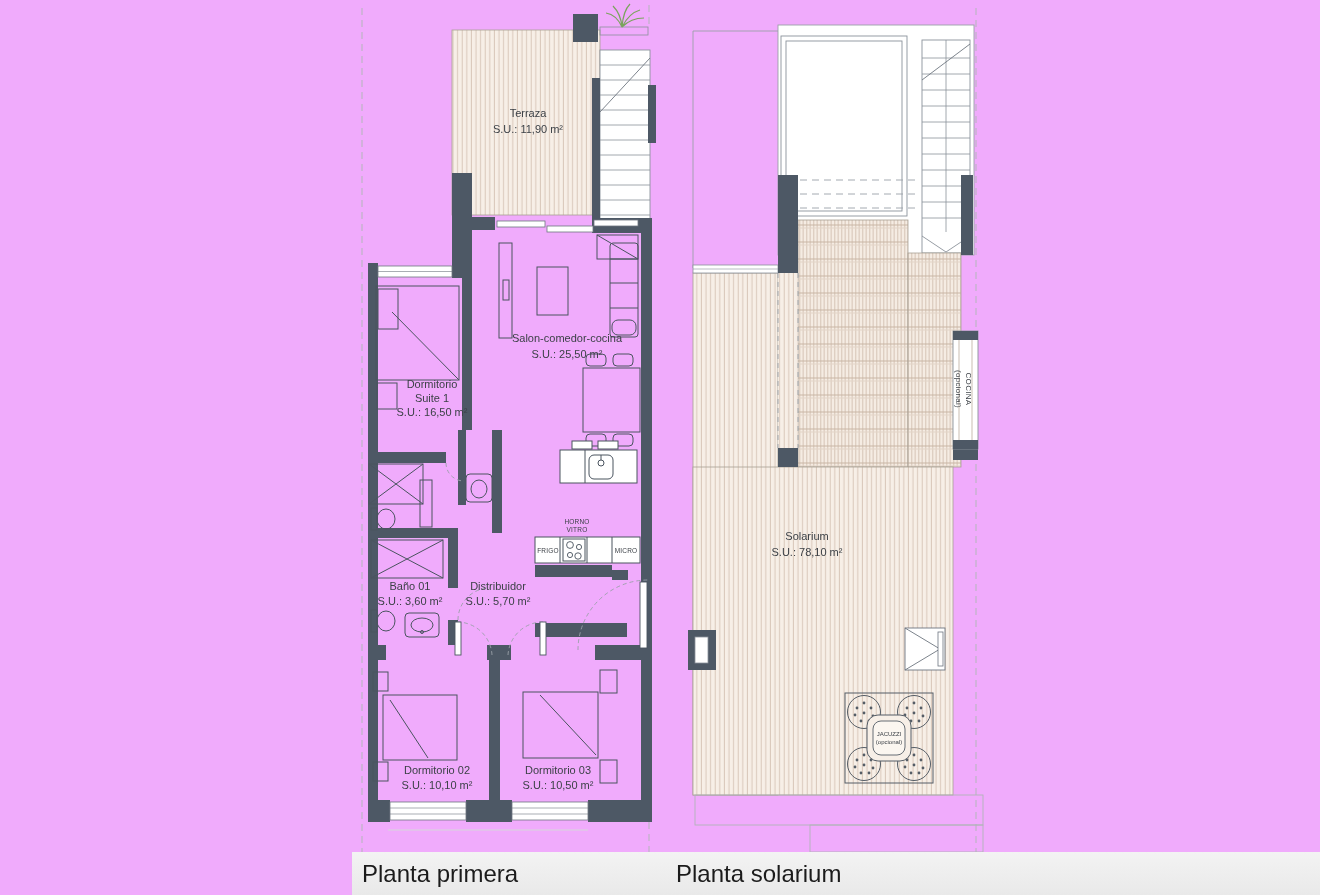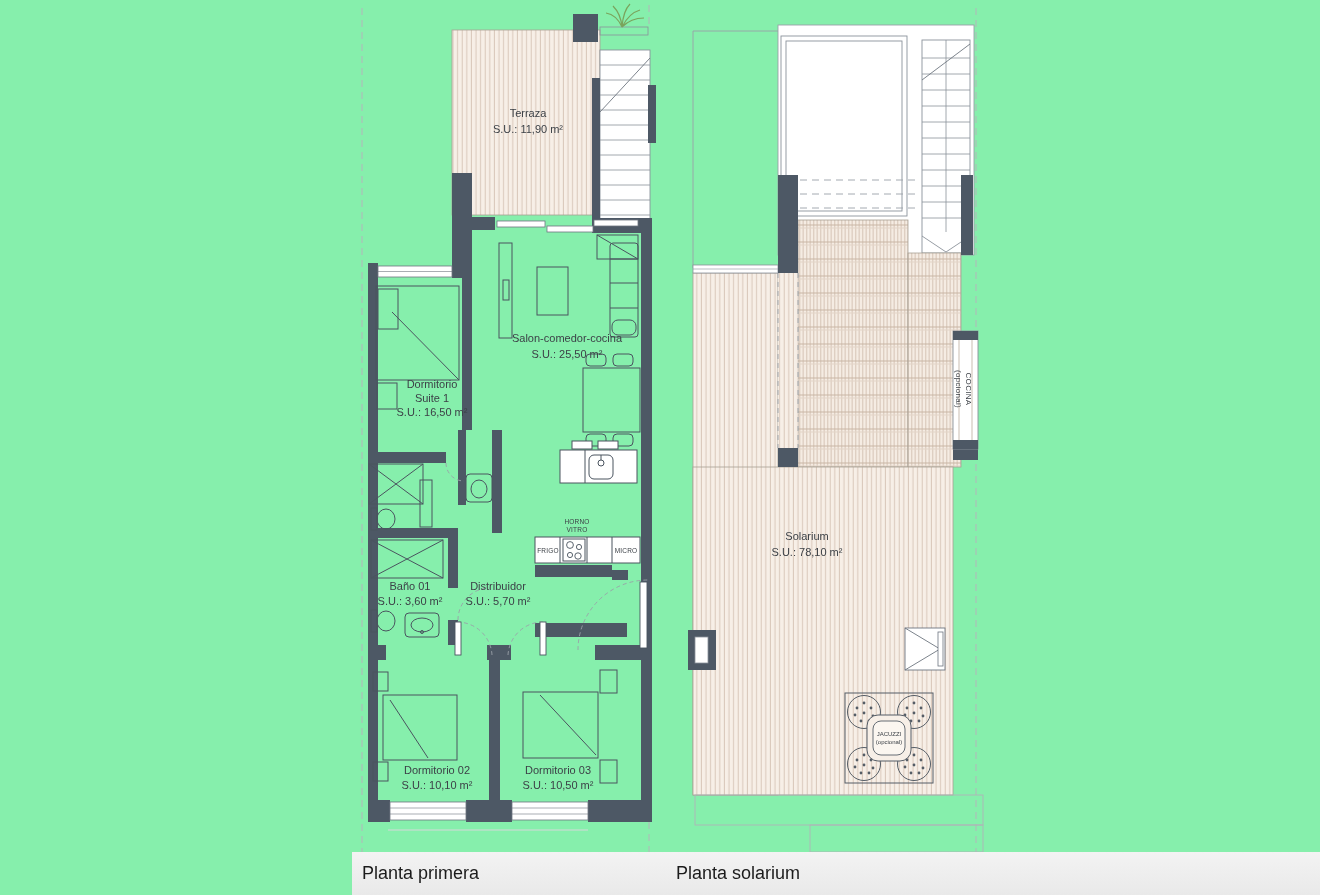--- a/index.html
+++ b/index.html
@@ -1,32 +1,32 @@
 <!DOCTYPE html>
 <html><head>
 <meta charset="utf-8">
 <style>
   html,body{margin:0;padding:0;background:#ffffff;}
   .canvas{
-    position:relative;width:1320px;height:895px;background:#86efac;
+    position:relative;width:1320px;height:895px;background:#f0abfc;
     overflow:hidden;font-family:"Liberation Sans",sans-serif;
   }
   svg{position:absolute;top:0;left:0;}
   svg text{fill:#3c4147;font-family:"Liberation Sans",sans-serif;}
   .room-label{font-size:11px;}
   .tiny-label{font-size:6.5px;letter-spacing:.2px;}
   .cocina-label{font-size:8px;letter-spacing:.3px;}
   .jacuzzi-label{font-size:6px;}
   .footer{
     position:absolute;left:352px;top:852px;width:968px;height:43px;
     background:linear-gradient(#f3f3f3,#e9e9e9);
     display:flex;align-items:center;
   }
   .footer .cap{
-    position:absolute;font-size:18px;color:#1b1b1b;white-space:nowrap;
+    position:absolute;font-size:24px;color:#1b1b1b;white-space:nowrap;
   }
   .cap-primera{left:10px;}
   .cap-solarium{left:324px;}
 </style>
 </head>
 <body>
 
 <div class="canvas">
 
 <svg width="1320" height="895" viewBox="0 0 1320 895">

